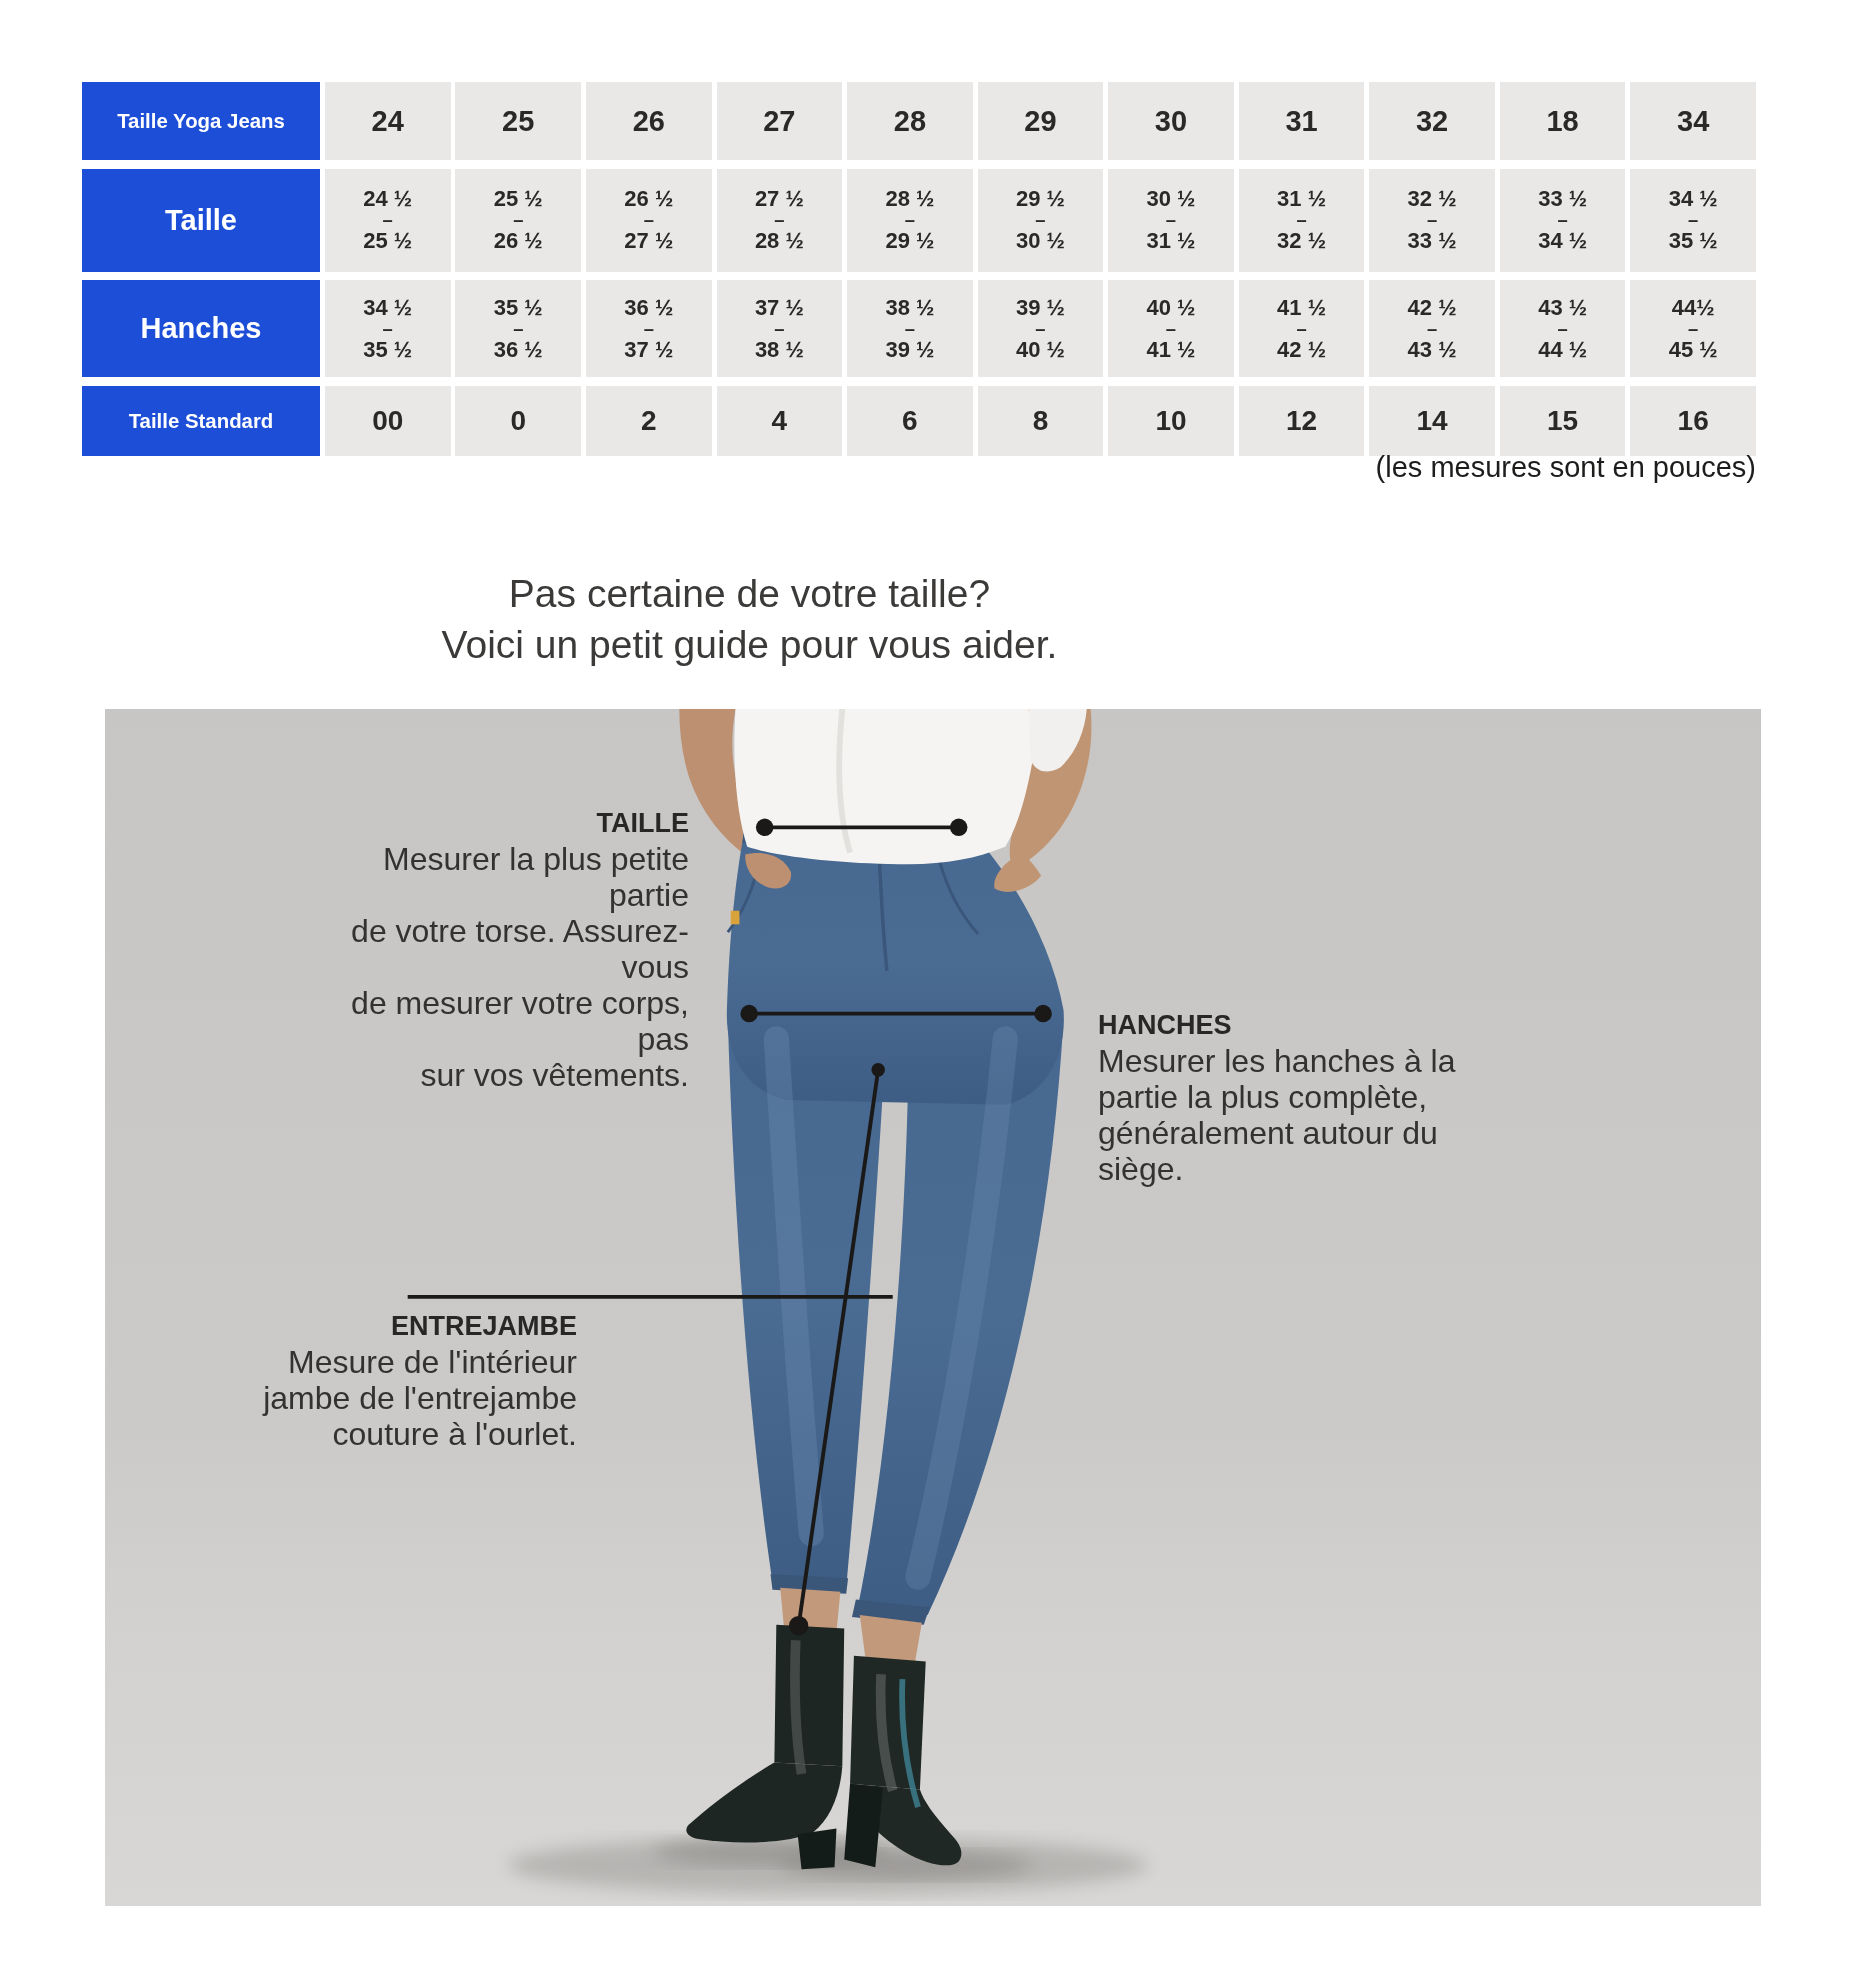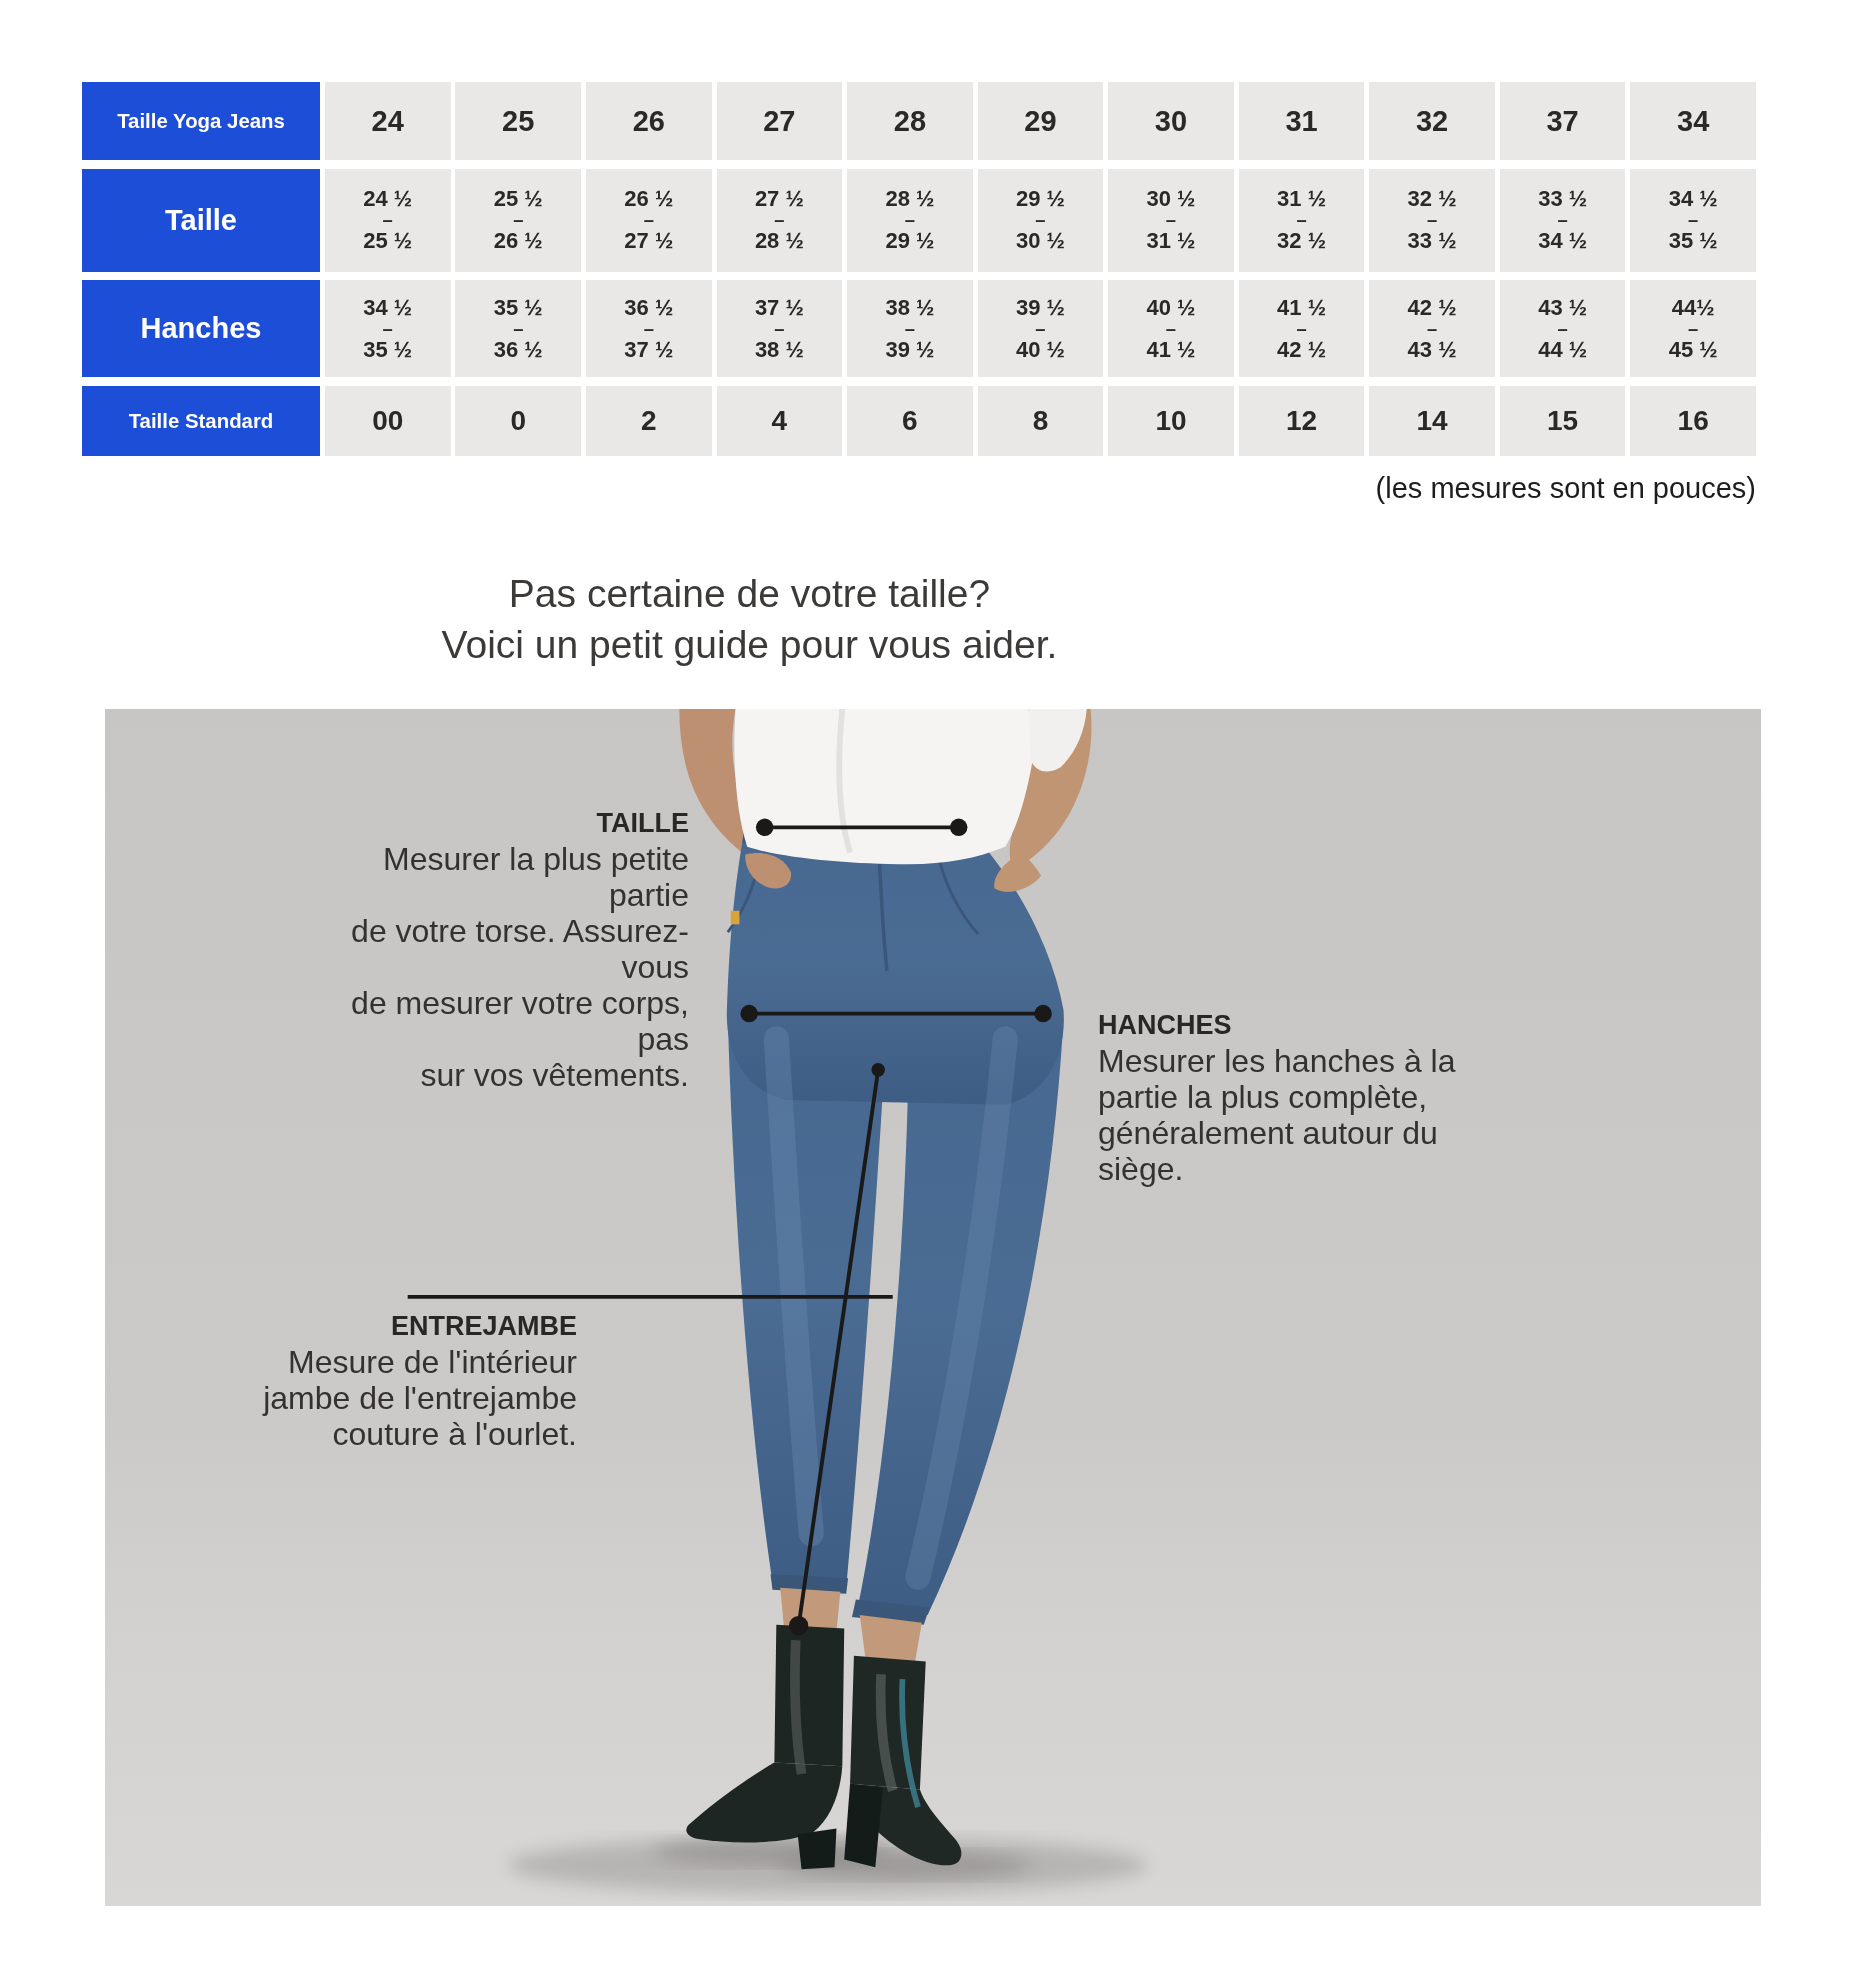--- a/index.html
+++ b/index.html
@@ -14,21 +14,21 @@
       font-weight:bold;text-align:center;}
   .hl.sm{font-size:20.4px;}
   .hl.lg{font-size:29px;}
   .vc{background:#e9e8e7;color:#2b2928;display:flex;flex-direction:column;
       align-items:center;justify-content:center;font-weight:bold;}
   .vc.size{font-size:29px;}
   .vc.std{font-size:28px;}
   .vc.range{font-size:22px;line-height:26px;}
   .vc .sep{font-size:18.4px;line-height:15.5px;}
 
-  .note{position:absolute;left:82px;top:472px;width:1674px;text-align:right;
+  .note{position:absolute;left:82px;top:451px;width:1674px;text-align:right;
         font-size:29px;color:#1e1d1c;}
 
   .heading{position:absolute;left:0;top:568px;width:1499px;text-align:center;
            font-size:39px;line-height:51px;color:#3b3a38;}
 
   
   .photo{position:absolute;left:105px;top:709px;width:1656px;height:1197px;background:#c9c8c6;}
   .photo svg{position:absolute;left:0;top:0;width:100%;height:100%;display:block;}
 
   .ann{position:absolute;}
@@ -47,21 +47,21 @@
   <div class="hl sm">Taille Yoga Jeans</div>
   <div class="vc size">24</div>
   <div class="vc size">25</div>
   <div class="vc size">26</div>
   <div class="vc size">27</div>
   <div class="vc size">28</div>
   <div class="vc size">29</div>
   <div class="vc size">30</div>
   <div class="vc size">31</div>
   <div class="vc size">32</div>
-  <div class="vc size">37</div>
+  <div class="vc size">18</div>
   <div class="vc size">34</div>
 
   <div class="hl lg">Taille</div>
   <div class="vc range">
       <span>24 ½</span>
       <span class="sep">–</span>
       <span>25 ½</span>
     </div>
   <div class="vc range">
       <span>25 ½</span>

